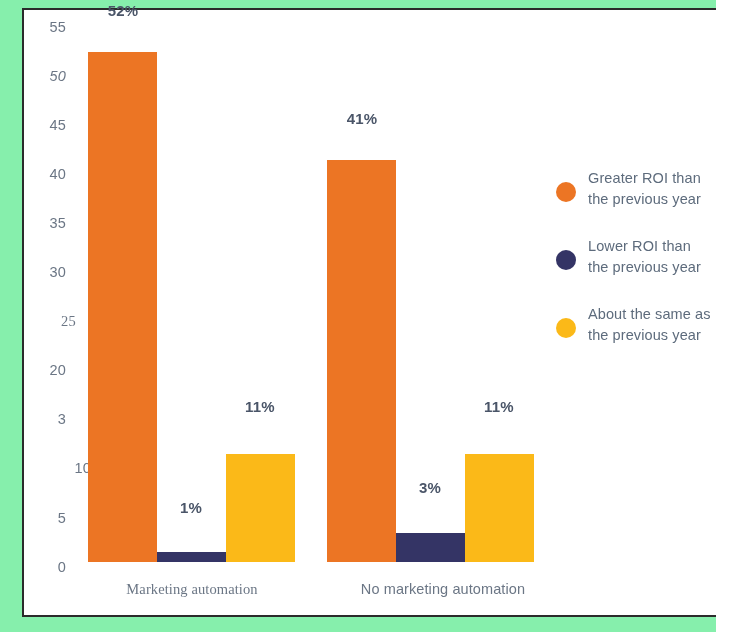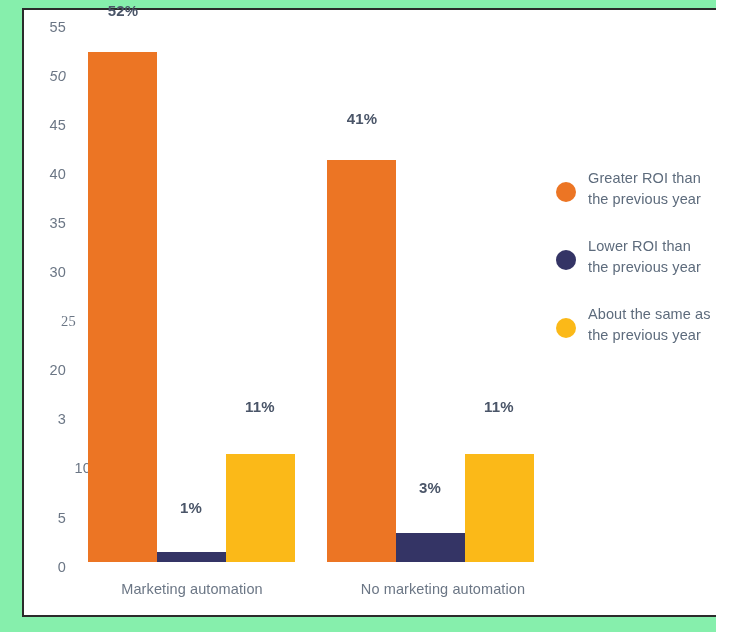--- a/index.html
+++ b/index.html
@@ -147,21 +147,21 @@
         <div class="bar" style="left:0px;   width:69px; height:402.5px; background:#EC7524;"></div>
         <div class="bar" style="left:69px;  width:69px; height:29.5px;  background:#343465;"></div>
         <div class="bar" style="left:138px; width:69px; height:108px;   background:#FBB918;"></div>
 
         <div class="bar-label" style="left:-10px;  top:89px;">41%</div>
         <div class="bar-label" style="left:58px;   top:458px;">3%</div>
         <div class="bar-label" style="left:127px;  top:377px;">11%</div>
       </div>
     </div>
 
-    <div class="x-label" style="left:42px;">Marketing automation</div>
+    <div class="x-label" style="left:42px;font-family:Liberation Serif, serif;">Marketing automation</div>
     <div class="x-label" style="left:293px;">No marketing automation</div>
 
     <div class="legend">
 
       <div class="legend-row">
         <div class="legend-dot" style="background:#EC7524;"></div>
         <div class="legend-text">
           <div>Greater ROI than</div>
           <div>the previous year</div>
         </div>

